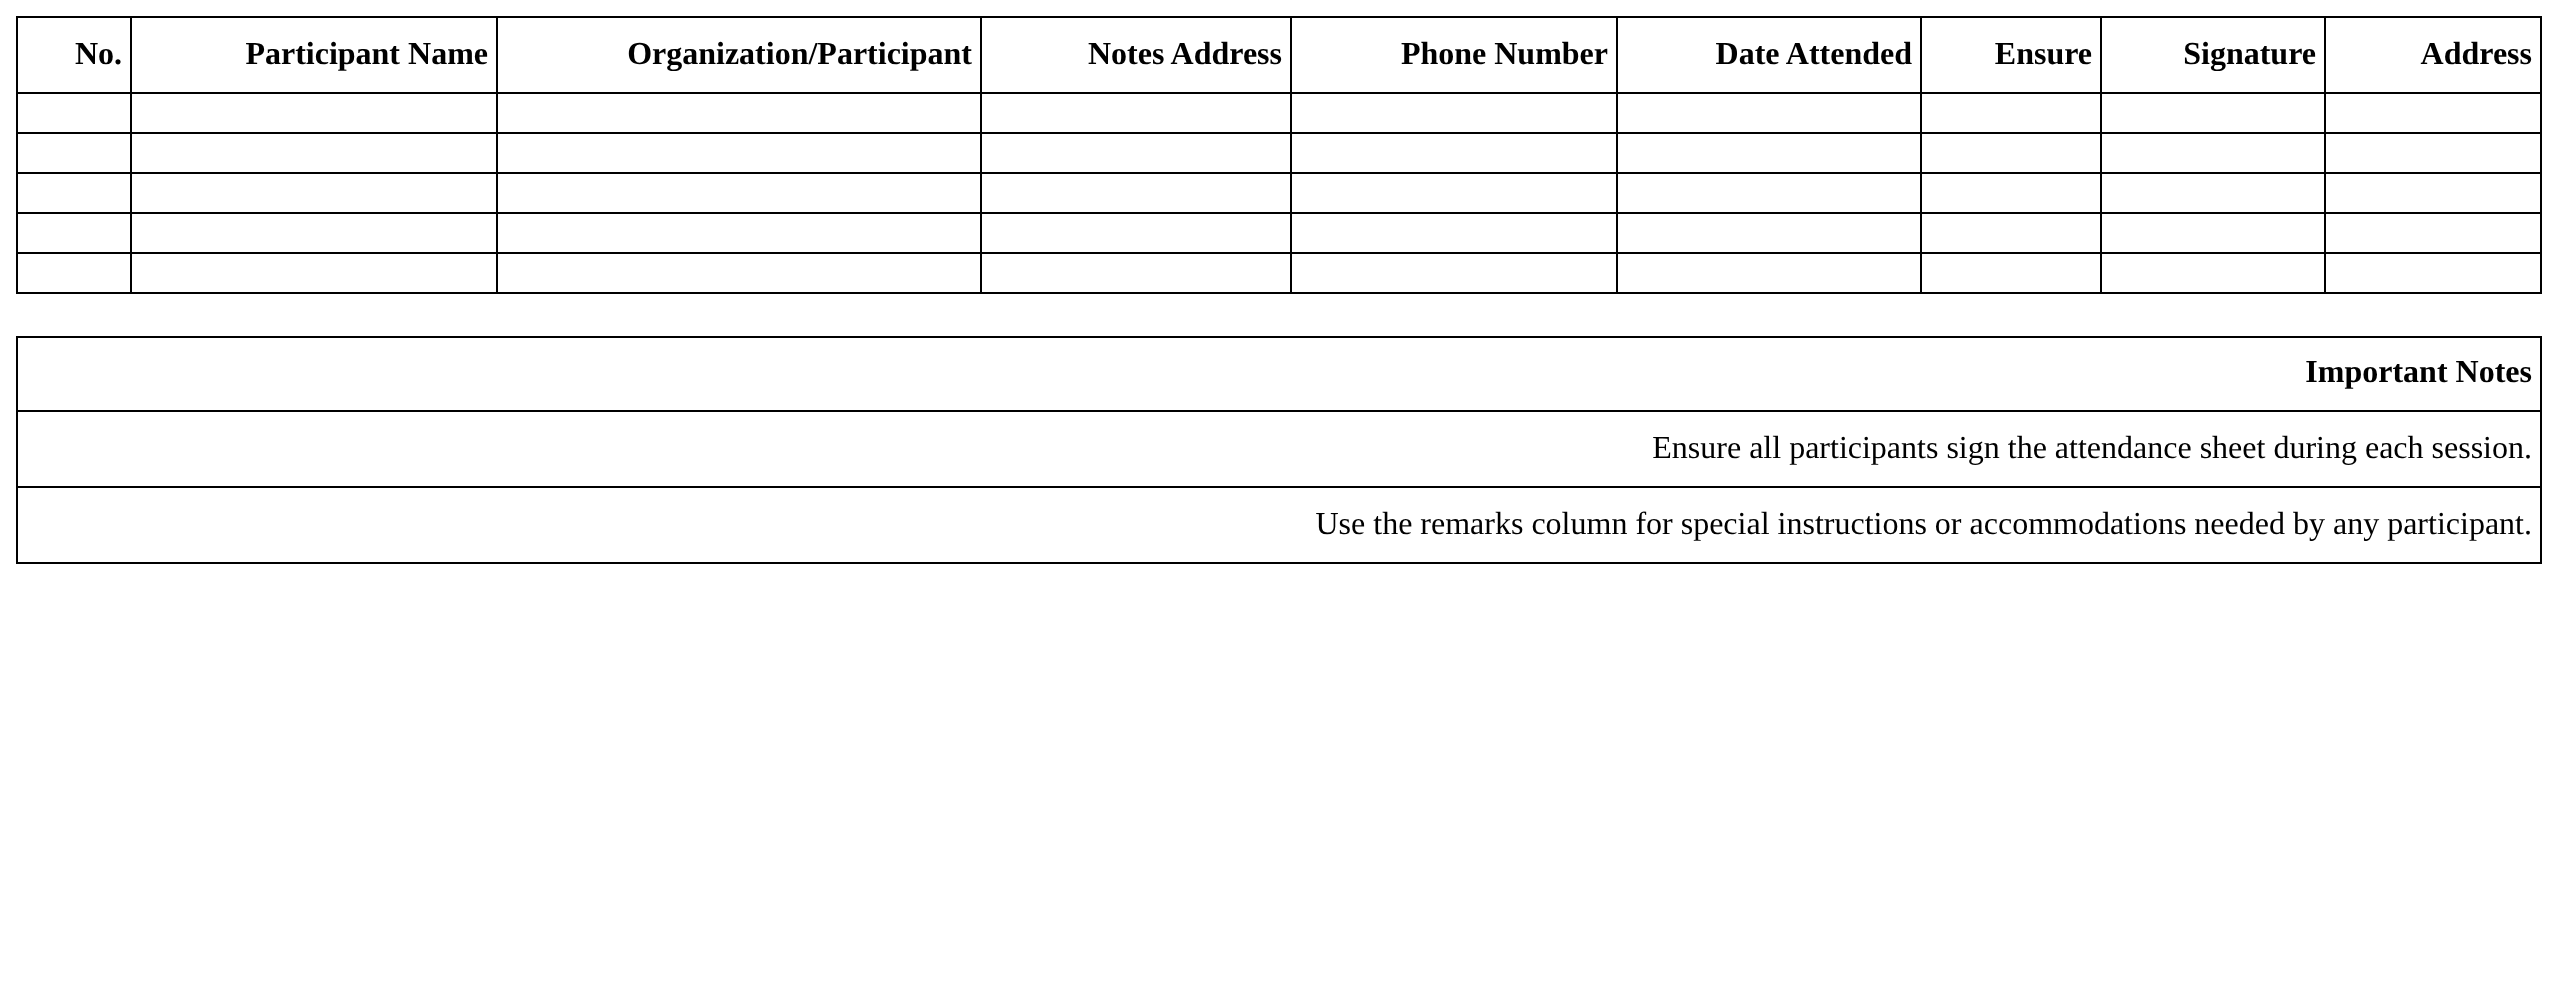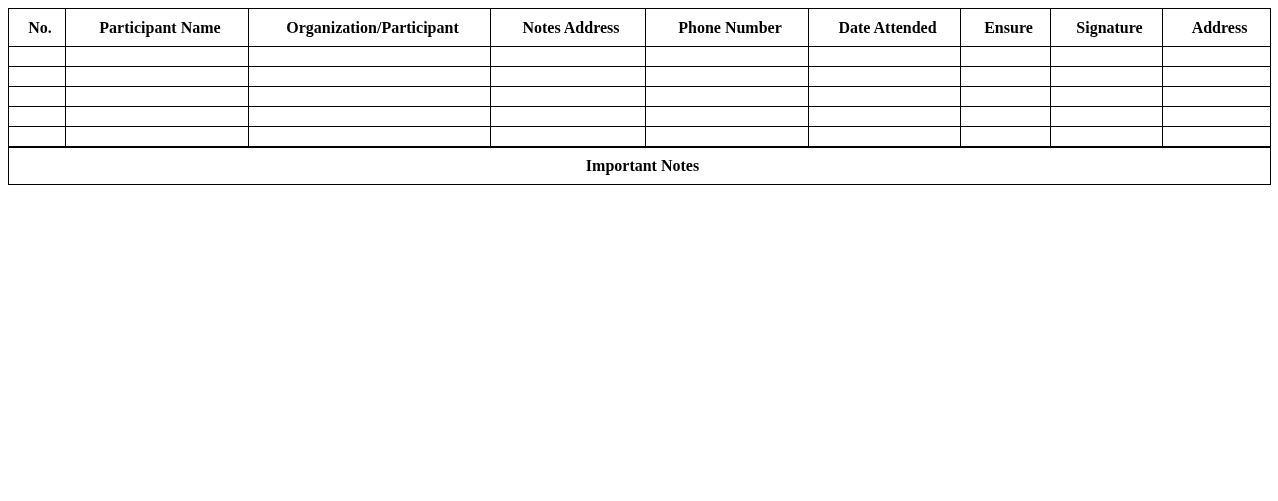--- a/index.html
+++ b/index.html
@@ -18,35 +18,36 @@
       padding: 8px;
     }
     table {
       border-collapse: collapse;
       table-layout: fixed;
       width: 1262px;
     }
     th, td {
       border: 1px solid #000000;
       font-size: 16px;
-      text-align: center;
+      text-align: right;
       vertical-align: middle;
       padding: 0 4px 0 10px;
       overflow: hidden;
       white-space: nowrap;
       background: #ffffff;
     }
     .att-header th {
       height: 37px;
       font-weight: bold;
     }
     .att-row td {
       height: 19px;
     }
     .notes-table {
+      margin-top: 21px;
     }
     .notes-header td {
       height: 36px;
       font-weight: bold;
     }
     .note-row td {
       height: 37px;
       font-weight: normal;
     }
     
@@ -151,16 +152,22 @@
   </table>
 
   <table class="notes-table">
     <colgroup>
         <col style="width:1262px">
       </colgroup>
     <tbody>
       <tr class="notes-header">
         <td>Important Notes</td>
       </tr>
+      <tr class="note-row">
+        <td>Ensure all participants sign the attendance sheet during each session.</td>
+      </tr>
+      <tr class="note-row">
+        <td>Use the remarks column for special instructions or accommodations needed by any participant.</td>
+      </tr>
     </tbody>
   </table>
 
 </div>
 
 </body></html>

